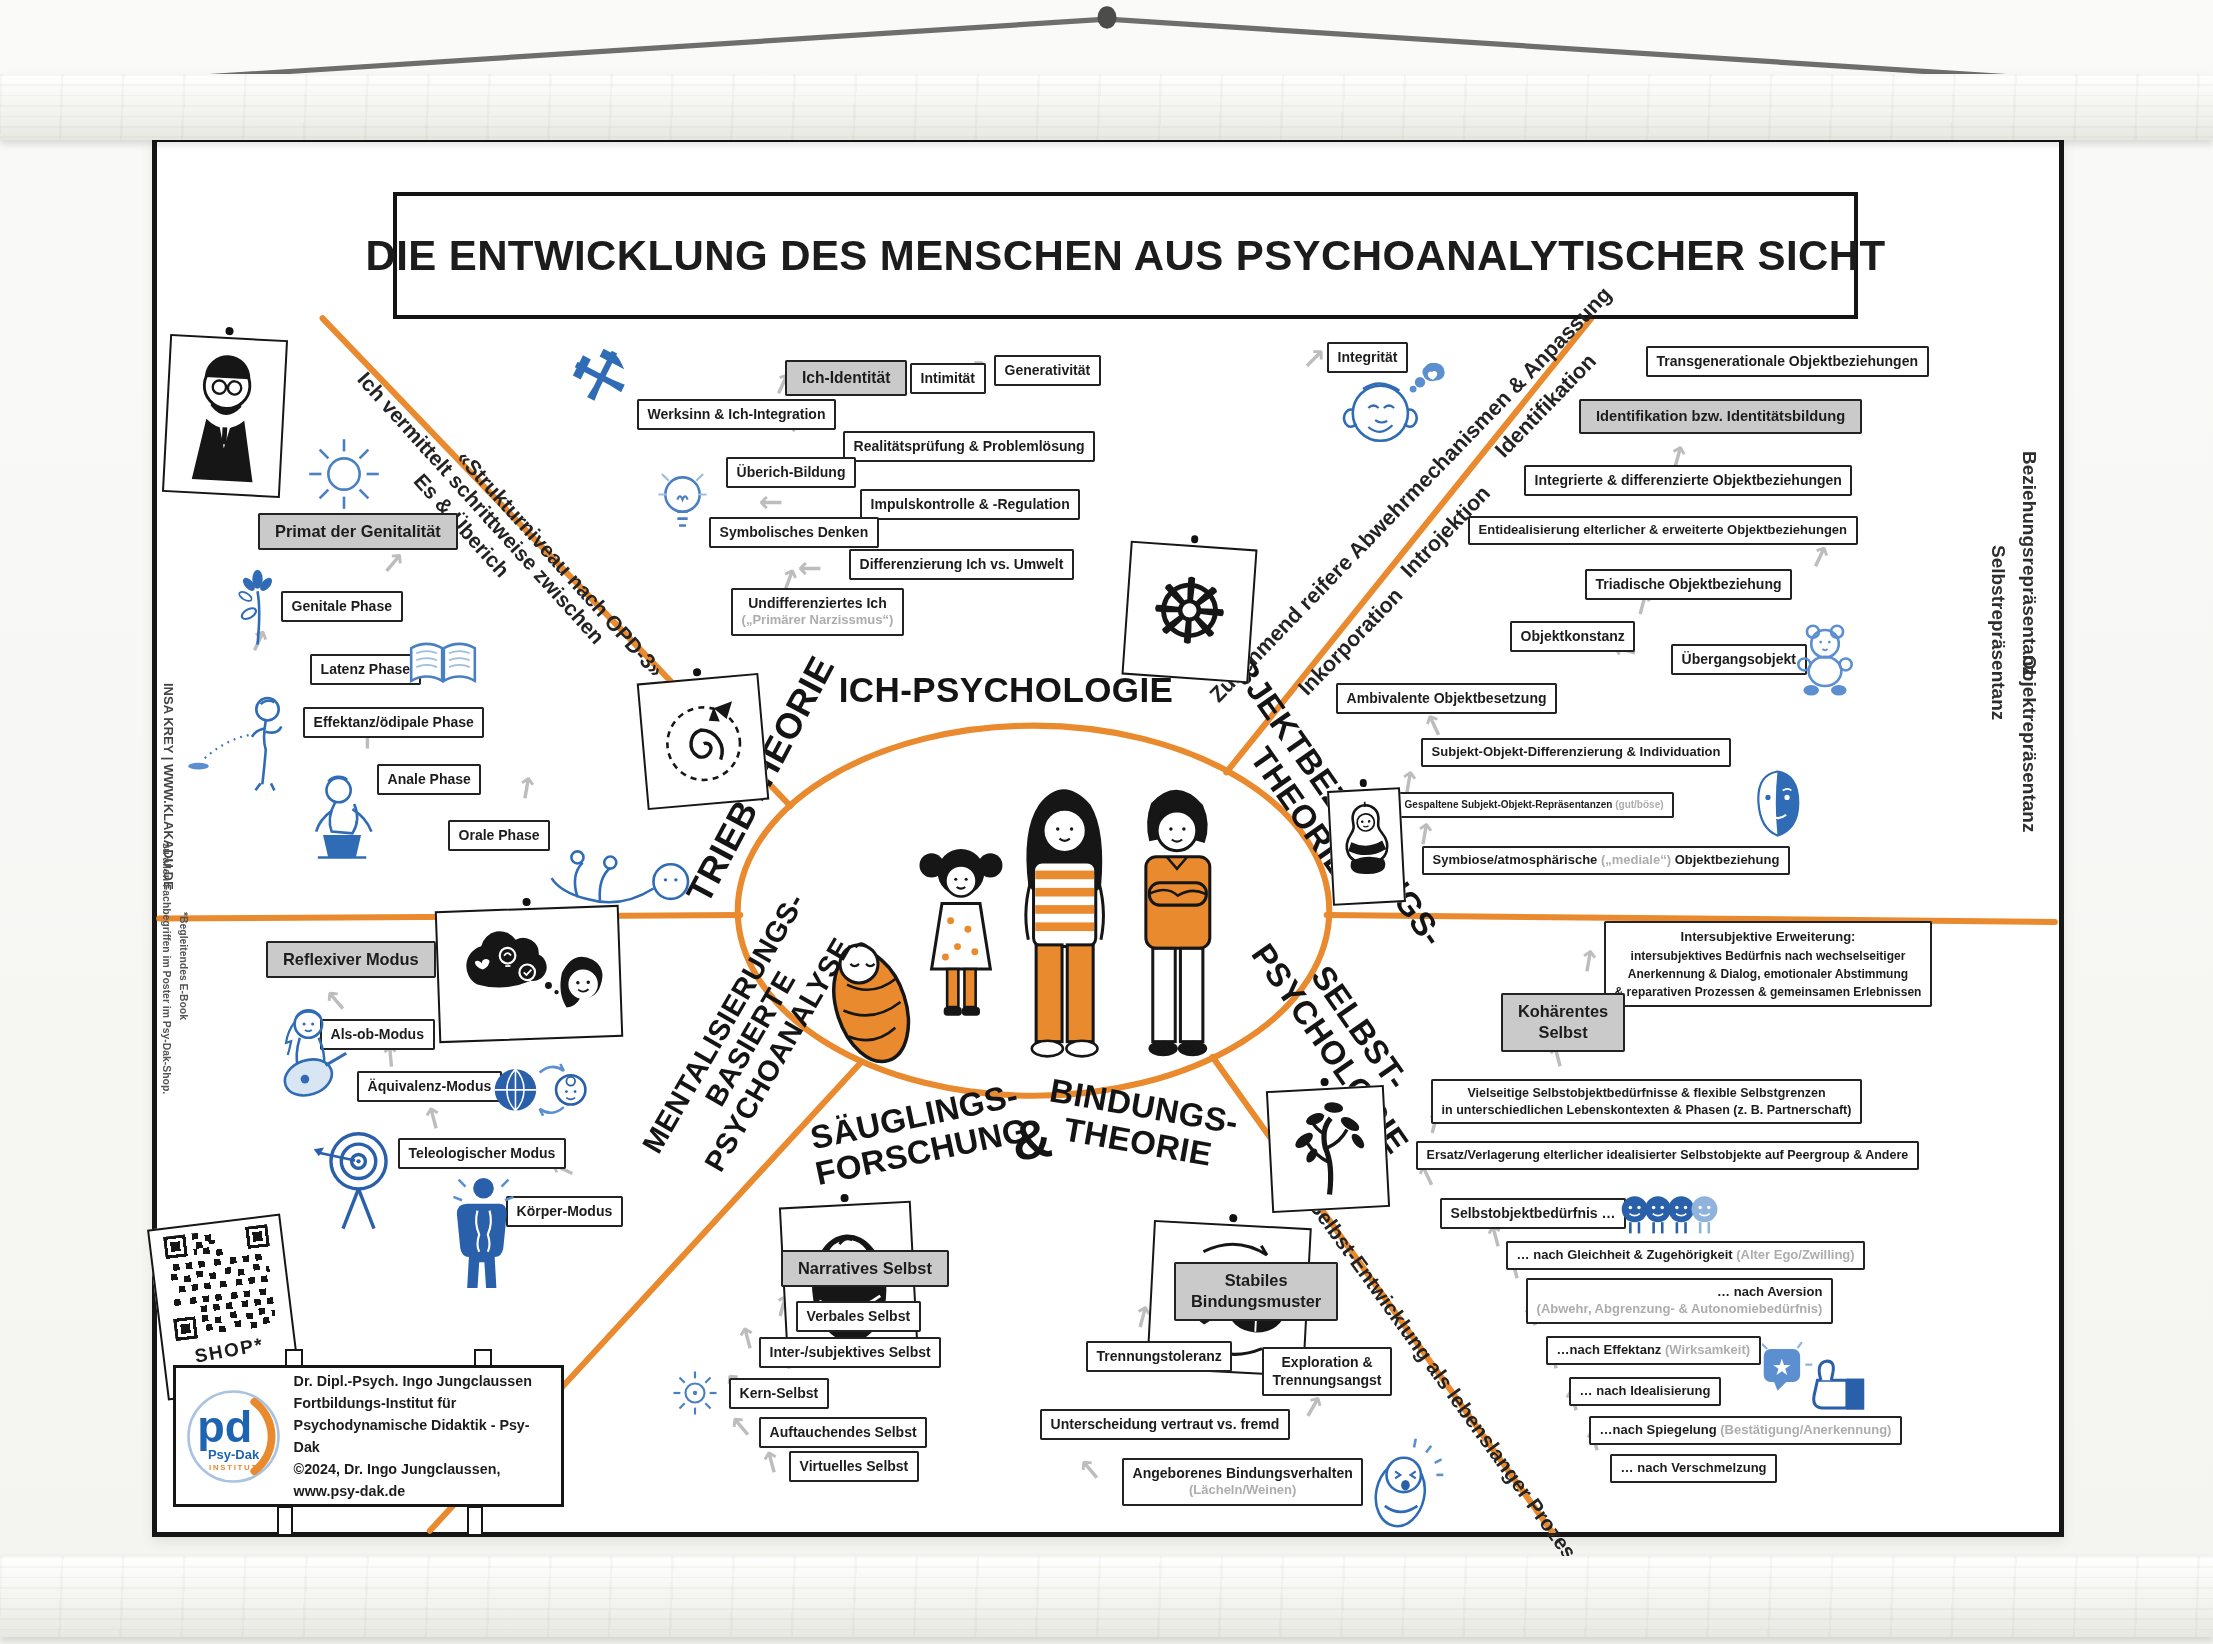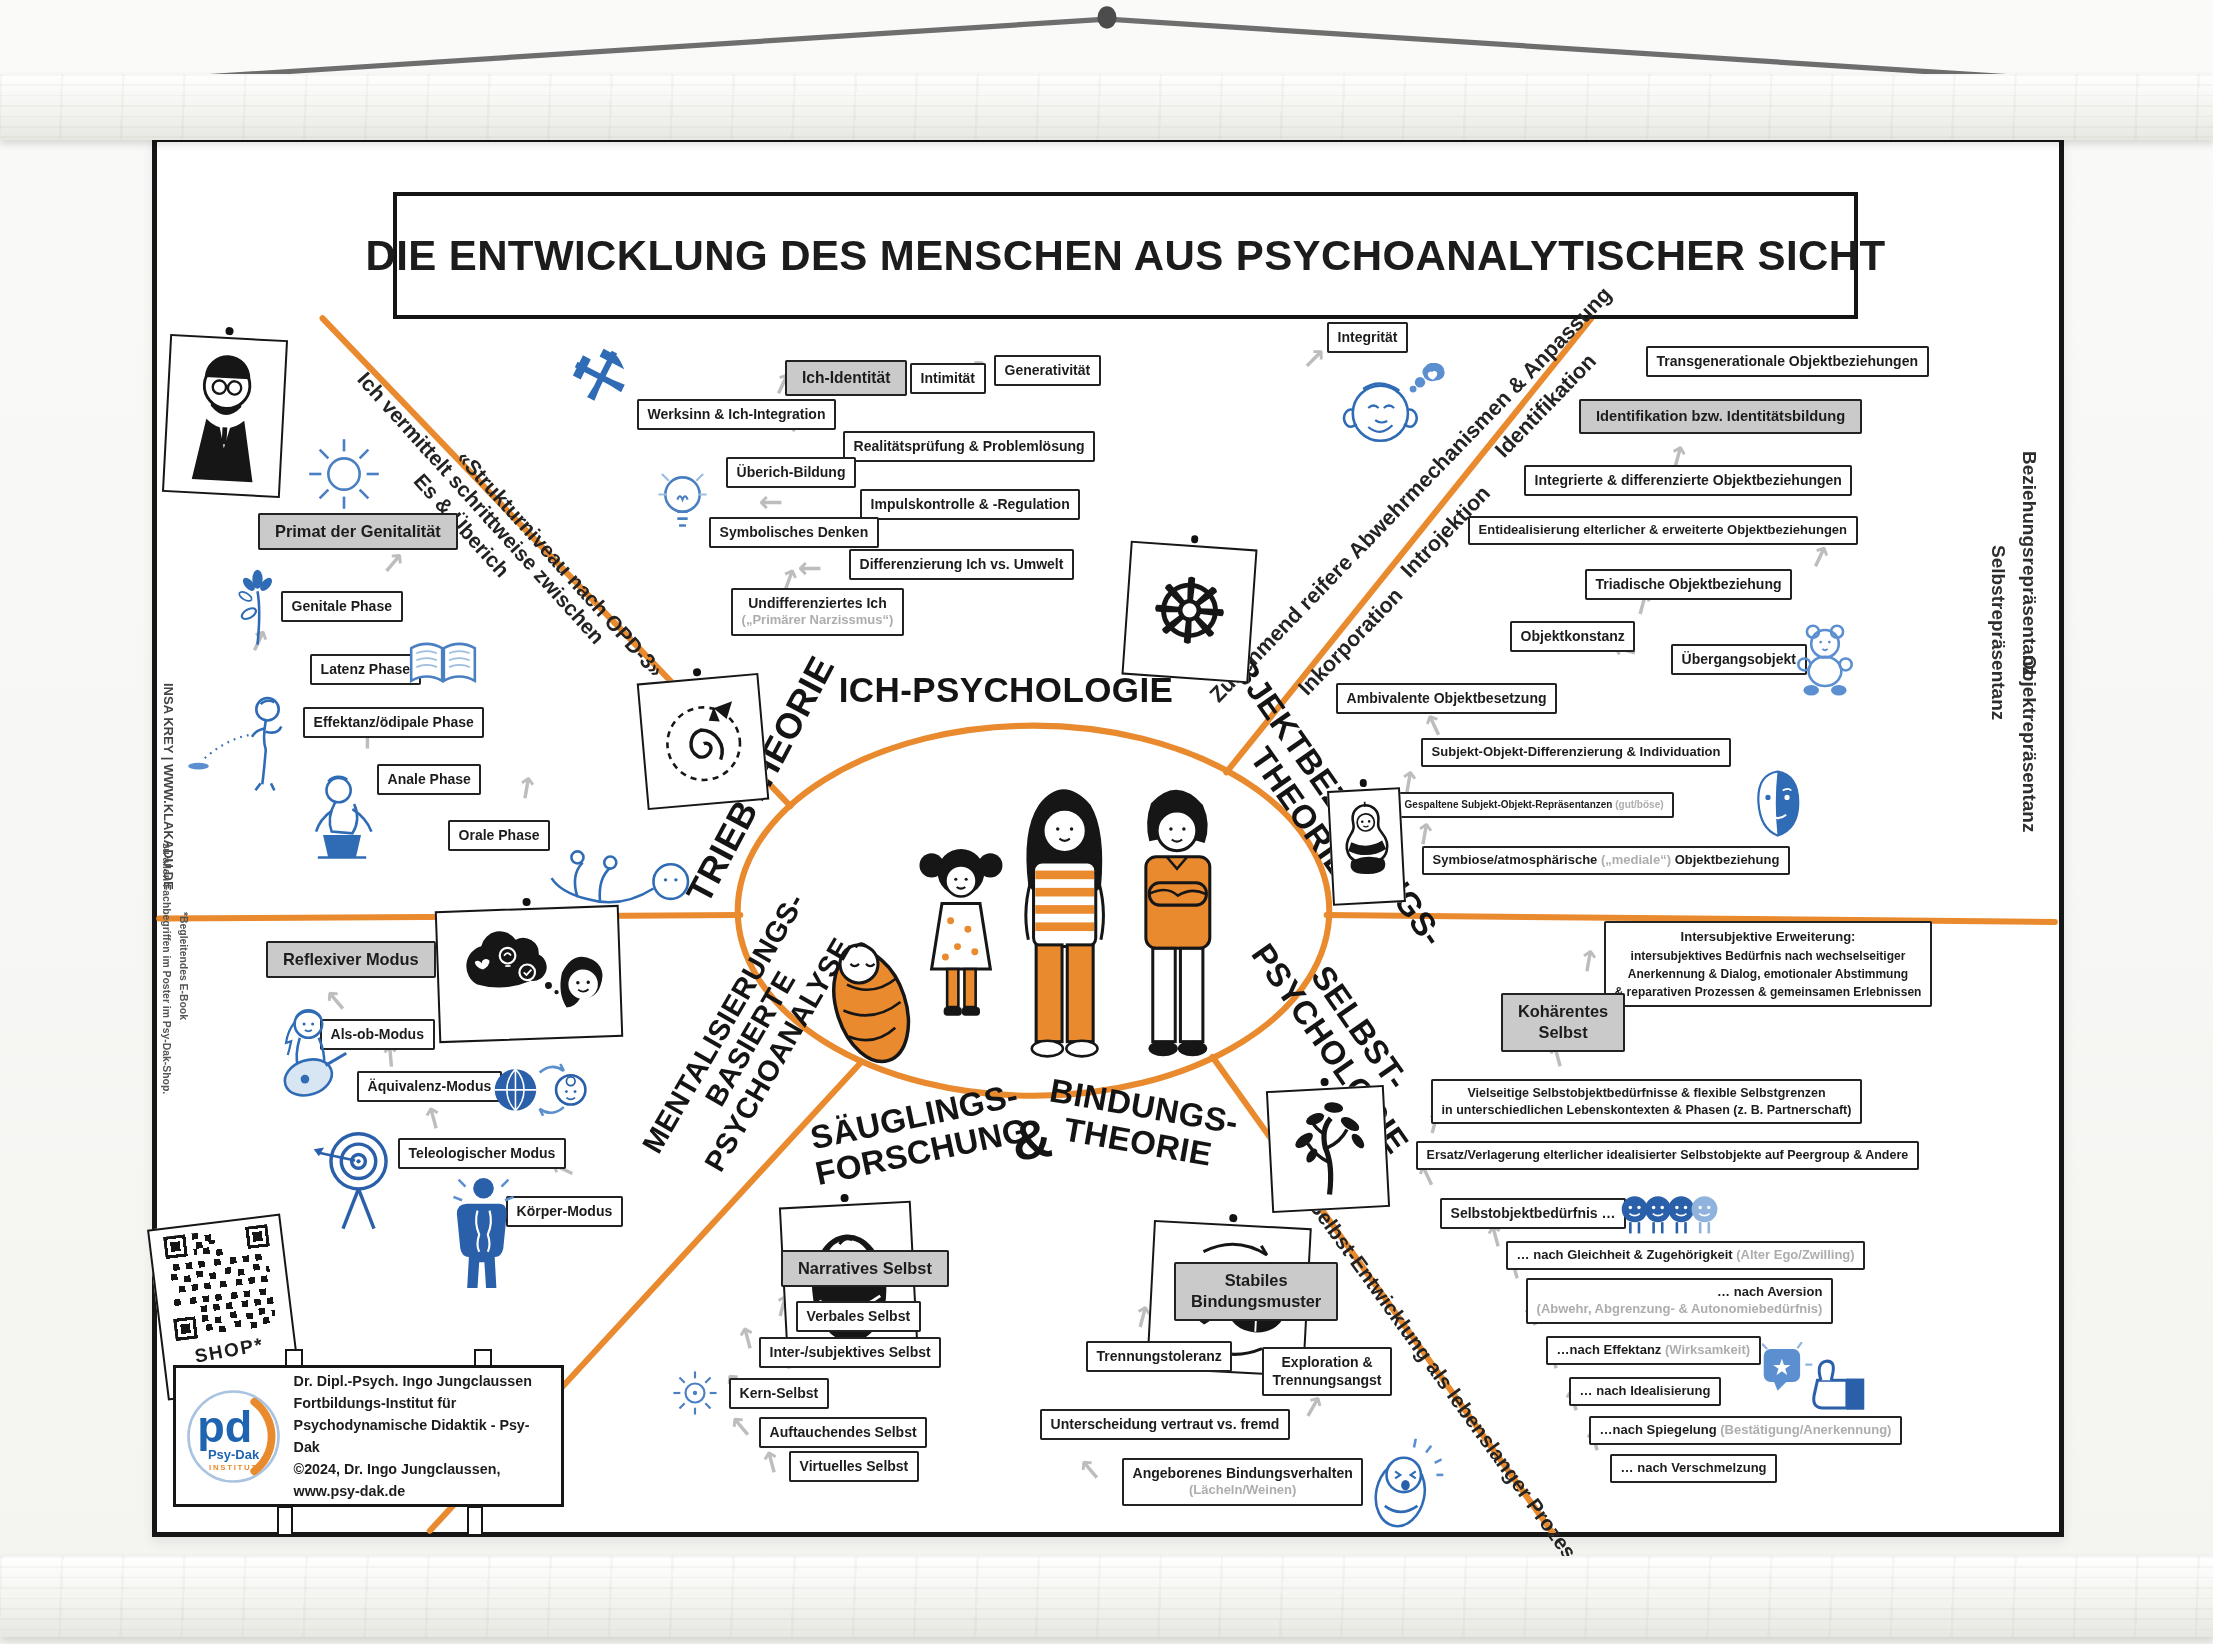--- a/index.html
+++ b/index.html
@@ -282,21 +282,21 @@
     <polygon points="78,74 92,64 88,82" fill="#161616" transform="rotate(-30 85 72) translate(6,-44)"></polygon>
     <polygon points="70,22 92,16 84,36" fill="#161616"></polygon>
   </svg>
 </div>
 
 <div class="abs glyph" style="left:571px;top:344px;font-size:64px;color:#2F6CB5;transform:rotate(-18deg);z-index:3">⚒</div>
 <div class="ibox" style="left:637px;top:399px"><span>Werksinn &amp; Ich-Integration</span></div>
 <div class="ibox gbox" style="left:785px;top:360px;font-size:15.6px"><span>Ich-Identität</span></div>
 <div class="ibox" style="left:910px;top:363px"><span>Intimität</span></div>
 <div class="ibox" style="left:994px;top:355px"><span>Generativität</span></div>
-<div class="ibox" style="left:1327px;top:322px"><span>Integrität</span></div>
+<div class="ibox" style="left:1327px;top:342px"><span>Integrität</span></div>
 <div class="ibox" style="left:843px;top:431px"><span>Realitätsprüfung &amp; Problemlösung</span></div>
 <div class="ibox" style="left:726px;top:457px"><span>Überich-Bildung</span></div>
 <div class="ibox" style="left:860px;top:489px"><span>Impulskontrolle &amp; -Regulation</span></div>
 <div class="ibox" style="left:709px;top:517px"><span>Symbolisches Denken</span></div>
 <div class="ibox" style="left:849px;top:549px"><span>Differenzierung Ich vs. Umwelt</span></div>
 <div class="ibox" style="left:731px;top:588px">
   <div>Undifferenziertes Ich</div>
   <div class="sub" style="font-size:13px">(„Primärer Narzissmus“)</div>
 </div>
 <div class="abs" style="left:655px;top:465px;z-index:3">

